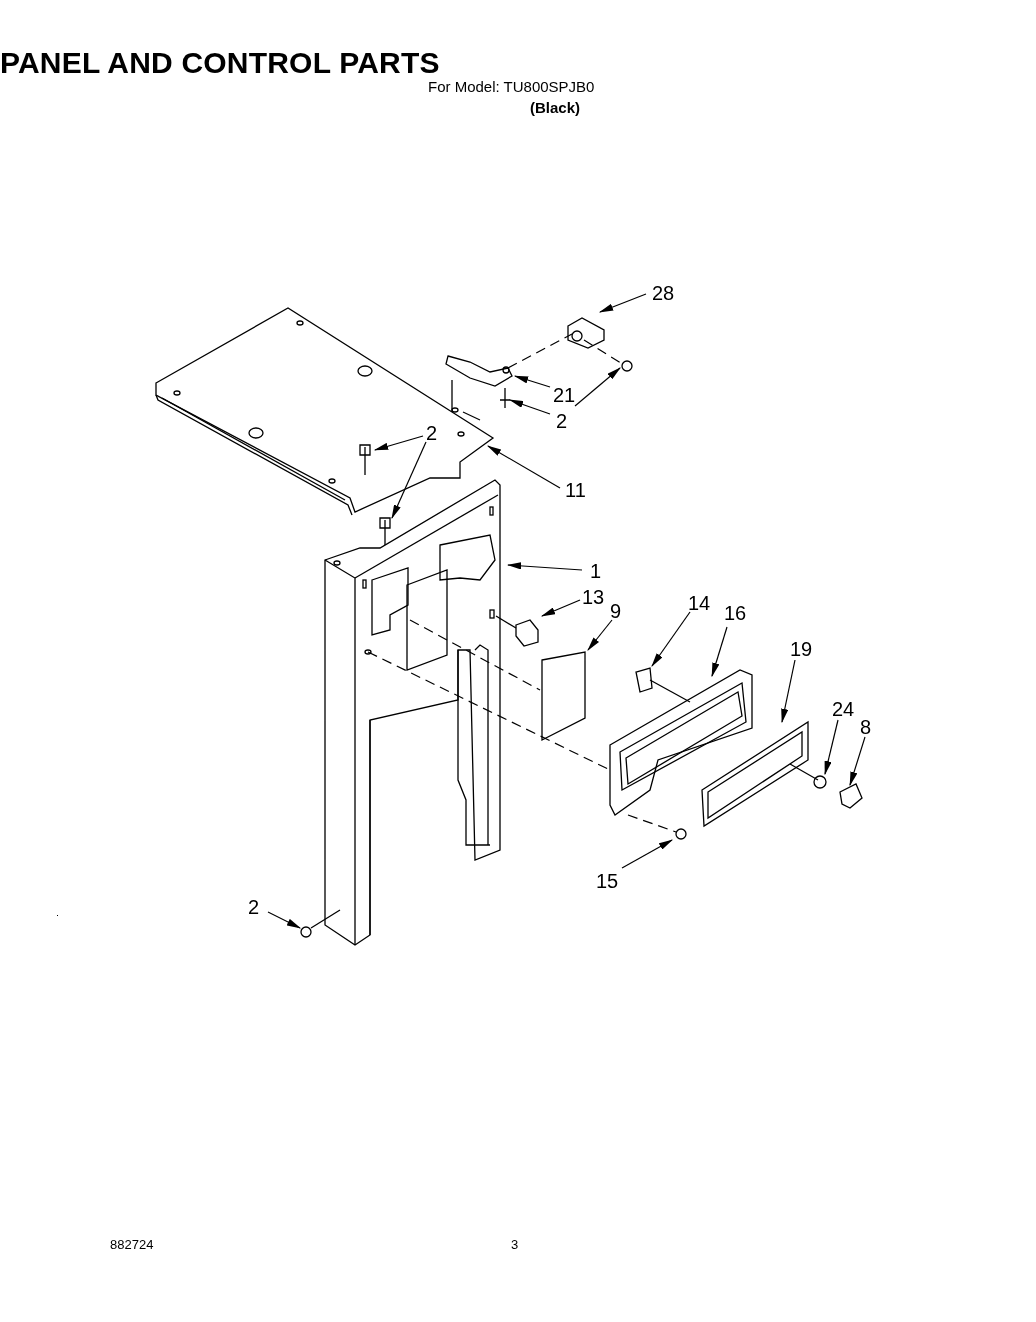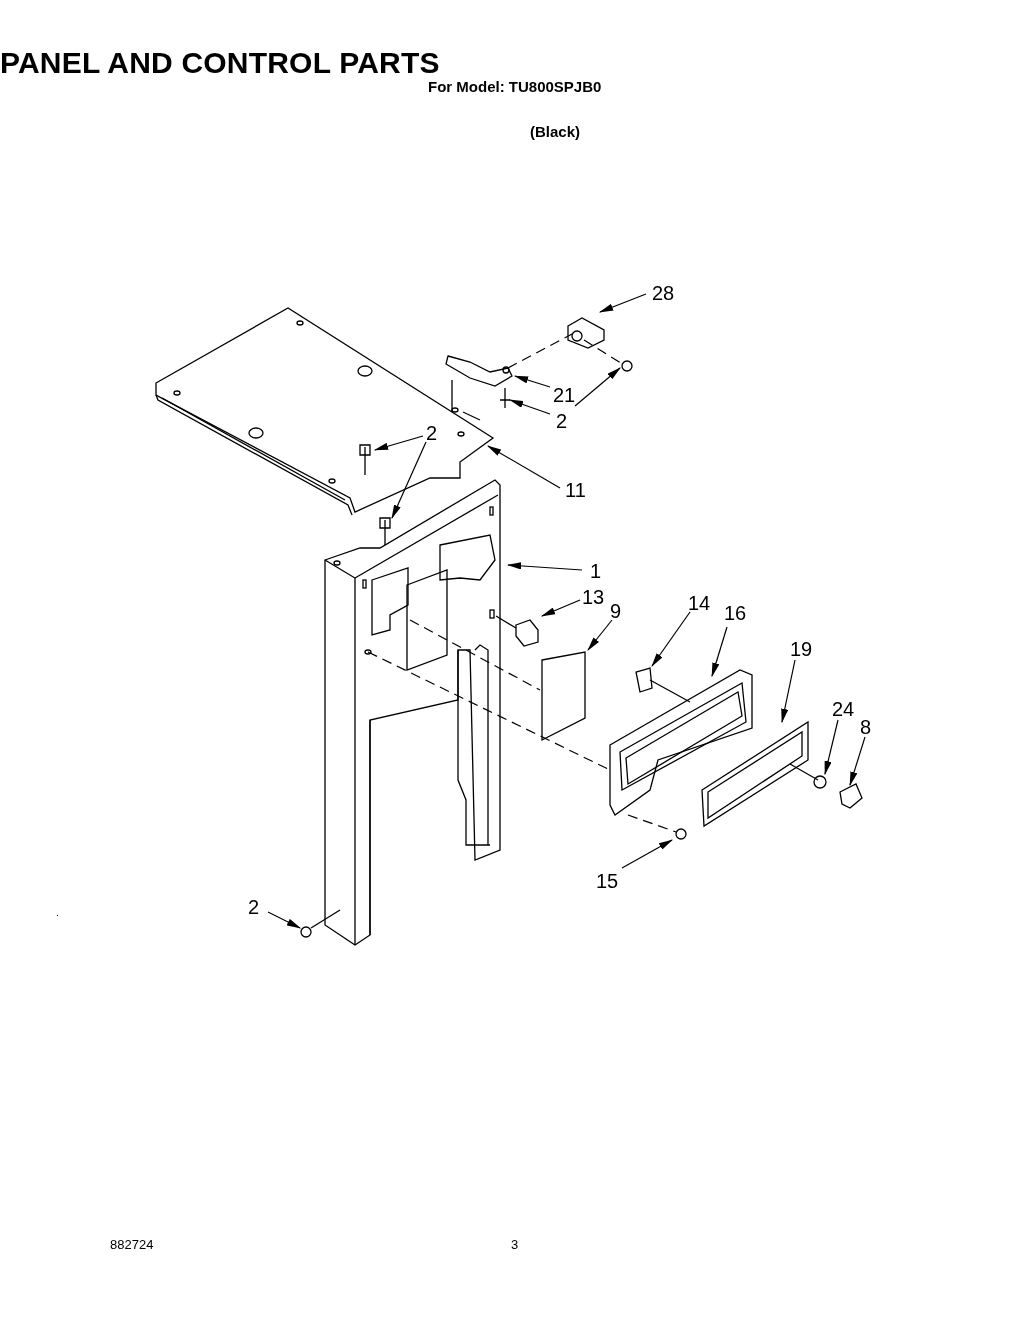--- a/index.html
+++ b/index.html
@@ -1,21 +1,21 @@
 <!DOCTYPE html>
 <html><head>
 <meta charset="utf-8">
 <style>
   html, body { margin:0; padding:0; background:#ffffff; }
   body { width:1036px; height:1322px; position:relative; overflow:hidden;
          font-family:"Liberation Sans", sans-serif; color:#000; }
   .title { position:absolute; left:0; width:1020px; top:46px; text-align:left;
            font-weight:bold; font-size:30px; letter-spacing:0.2px; }
-  .subtitle { position:absolute; left:428px; top:78px; font-weight:bold; font-size:15px; }
-  .color { position:absolute; left:530px; top:99px; font-weight:bold; font-size:15px;margin-top:24px; }
+  .subtitle { position:absolute; left:428px; top:78px; font-weight:normal; font-size:15px; }
+  .color { position:absolute; left:530px; top:99px; font-weight:bold; font-size:15px; }
   .footer-id { position:absolute; left:94px; top:1237px; font-size:13px;margin-left:16px; }
   .footer-page { position:absolute; left:511px; top:1237px; font-size:13px; }
   svg.diagram { position:absolute; left:0; top:0; }
   .lbl { font-family:"Liberation Sans", sans-serif; font-size:20px; fill:#000; }
   .ln { stroke:#000; stroke-width:1.3; fill:none; }
   .fl { stroke:#000; stroke-width:1.3; fill:#fff; }
   .dash { stroke:#000; stroke-width:1.2; fill:none; stroke-dasharray:10 6; }
   .arr { stroke:#000; stroke-width:1.2; fill:none; marker-end:url(#ah); }
 </style>
 </head>

